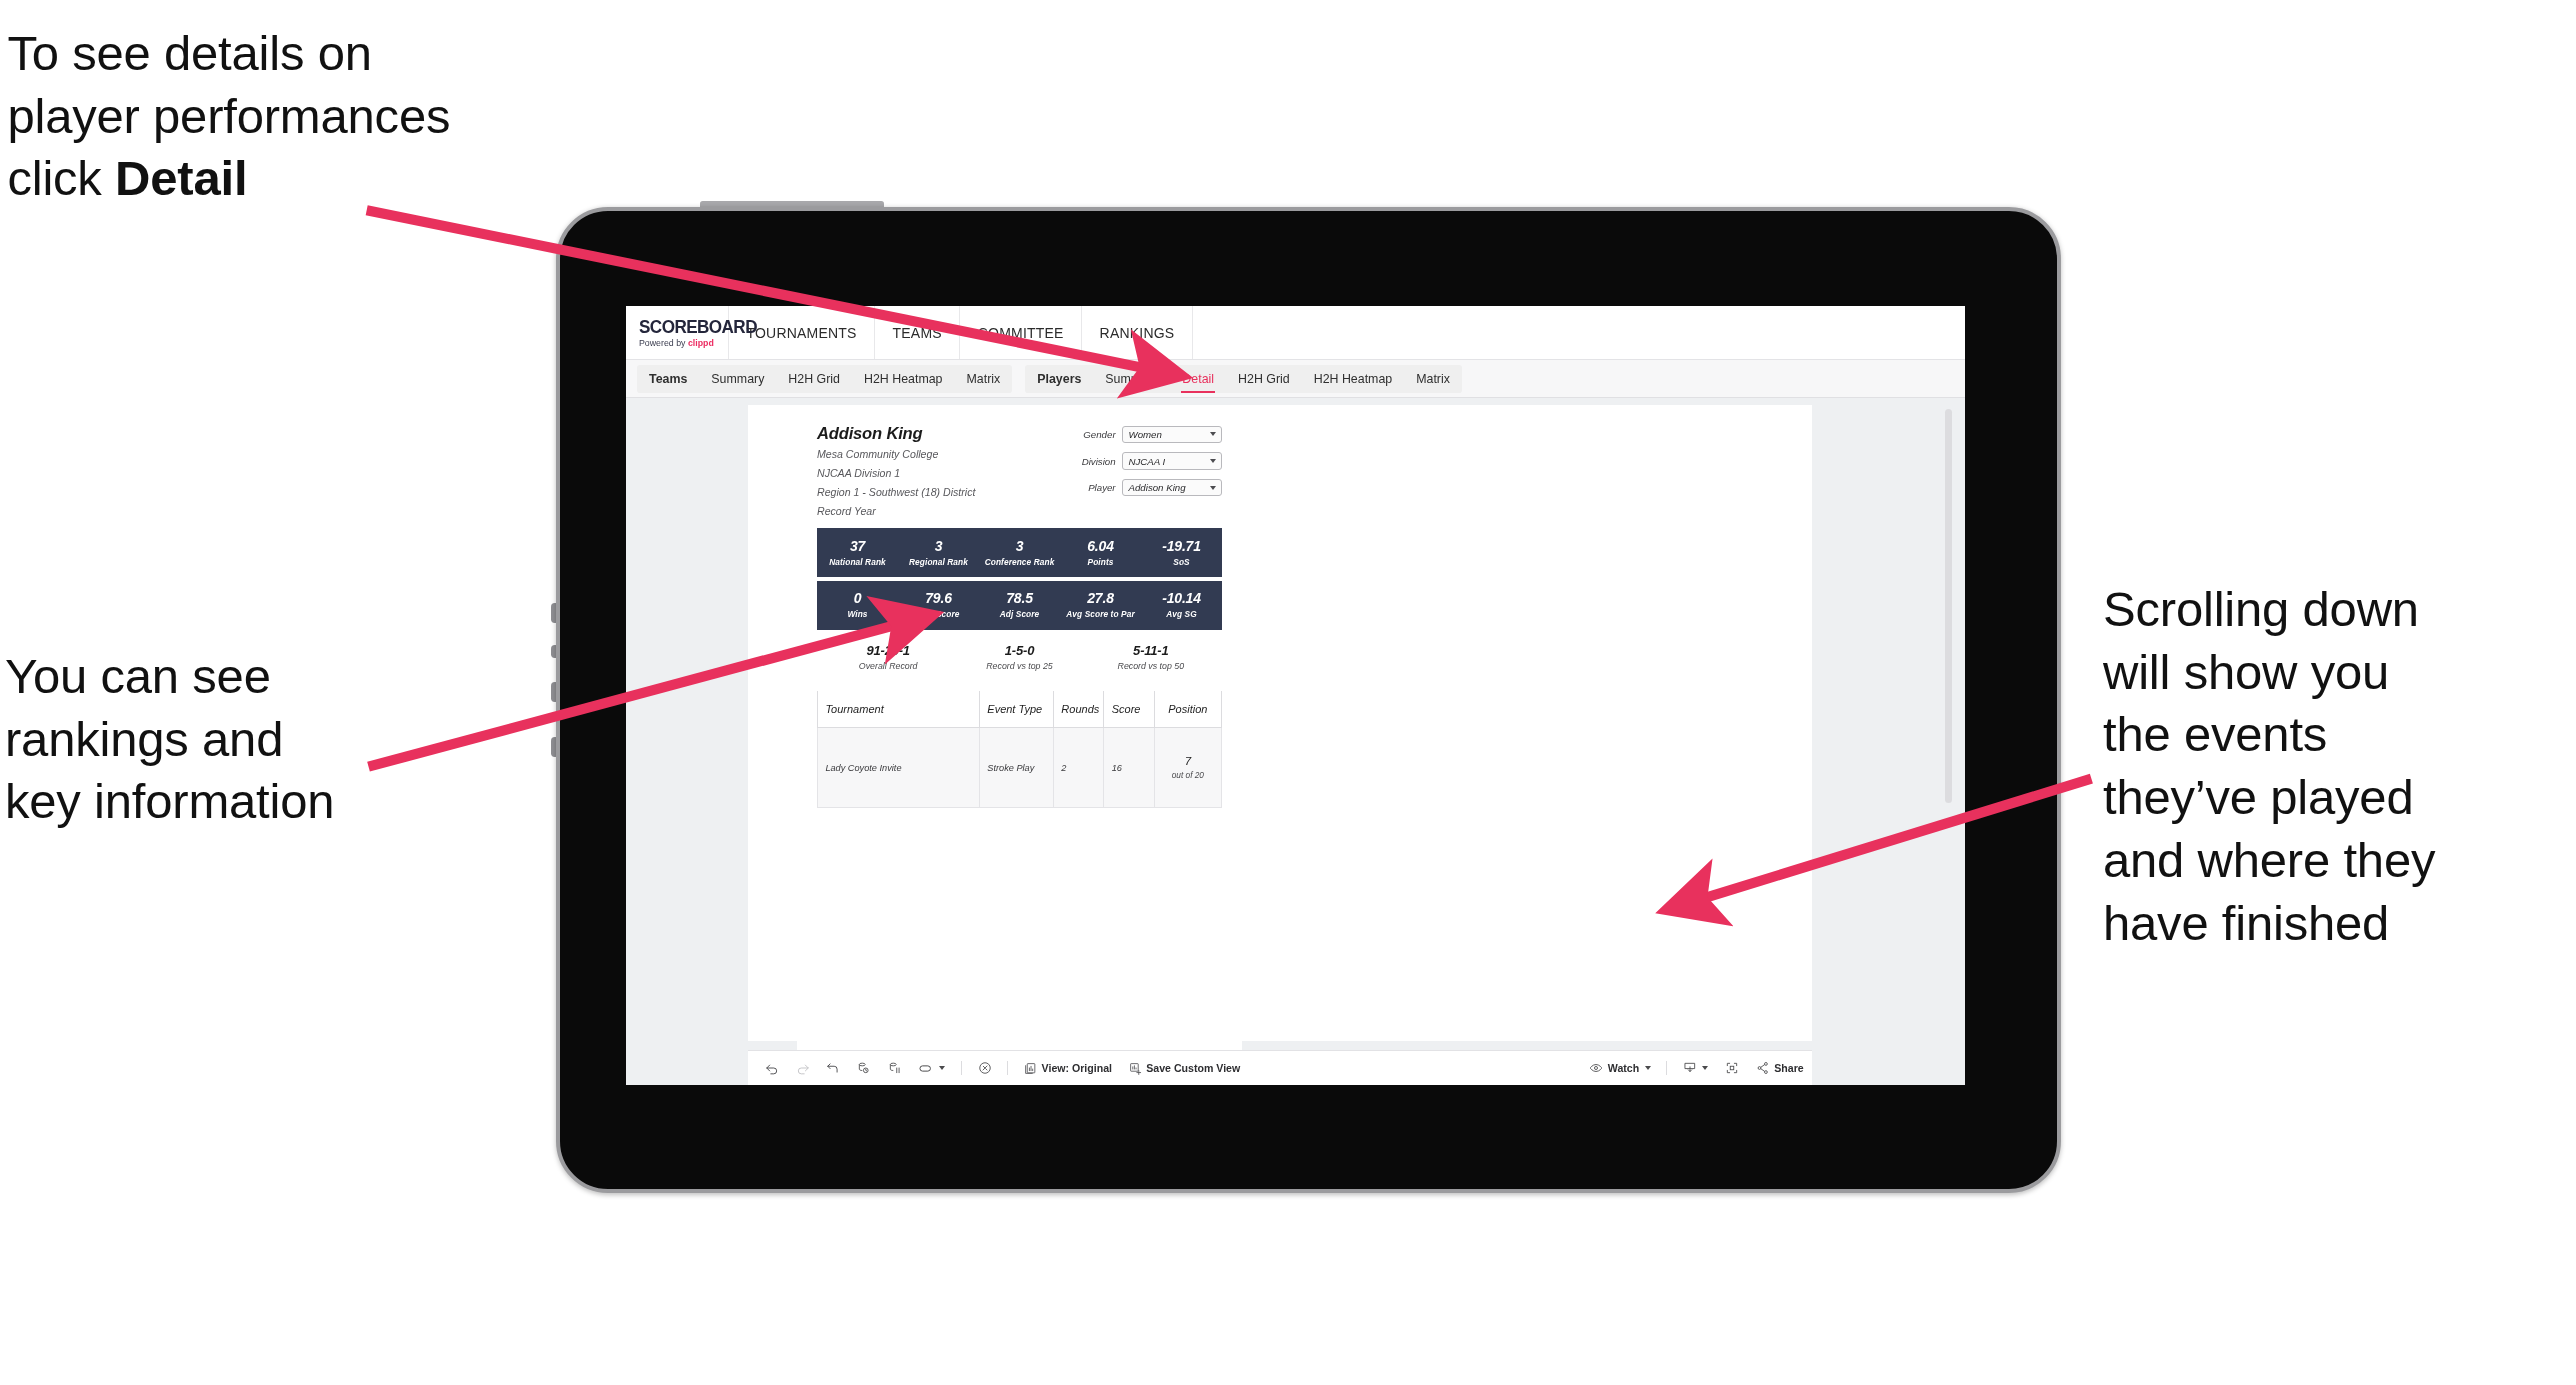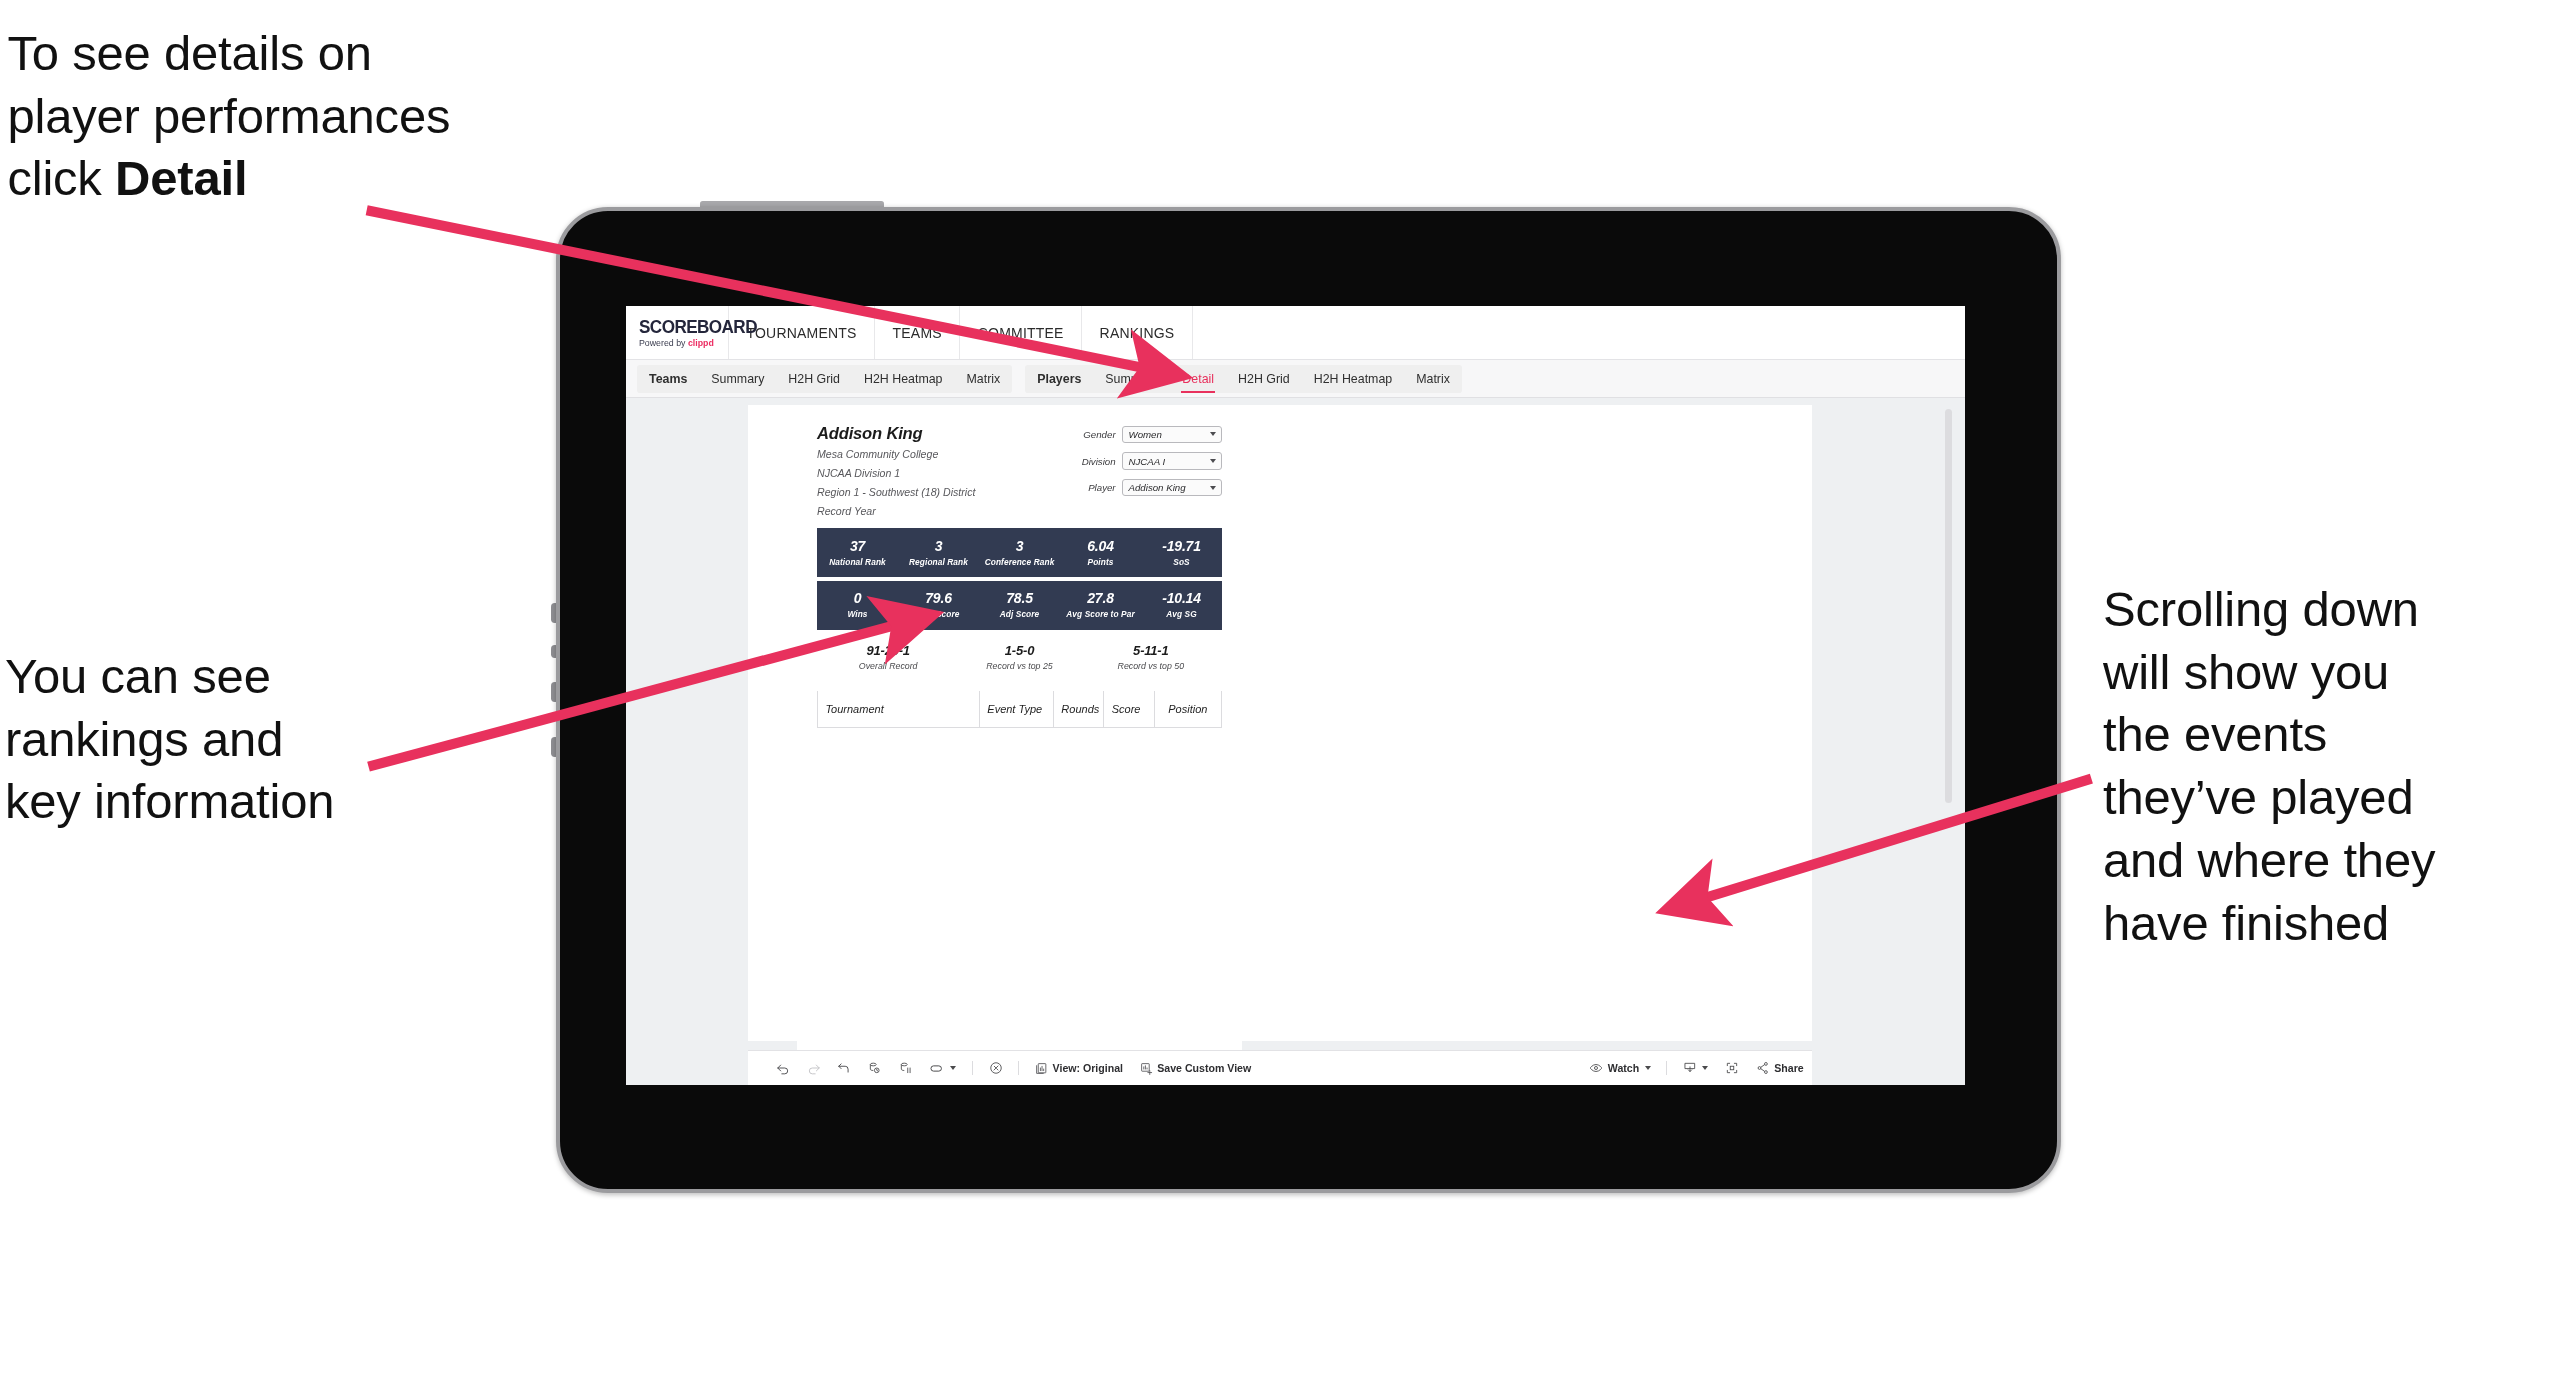--- a/index.html
+++ b/index.html
@@ -156,21 +156,21 @@
   }
   table.events tr.alt td{background:#f7f7f8;}
   table.events td.pos{text-align:center;}
   .pos-num{font-size:11.5px;color:#1c1c1c;line-height:1.15;}
   .pos-of{font-size:8.3px;color:#4b4b4e;margin-top:1.8px;}
 
   
   #toolbar{
     position:absolute;left:122px;bottom:0;width:1064px;height:35px;
     background:#ffffff;border-top:0.9px solid #e2e2e5;
-    display:flex;align-items:center;padding-left:20px;box-sizing:border-box;
+    display:flex;align-items:center;padding-left:9px;box-sizing:border-box;
     font-size:10.6px;color:#3a3a3d;
   }
   .tb{display:flex;align-items:center;padding:0 8.3px;height:100%;color:#4a4a4d;}
   .tb.dim{color:#c3c3c6;}
   .tb-label{margin-left:4.6px;font-size:10.6px;color:#2e2e31;font-weight:700;}
   .tb-sep{width:0.9px;height:14.7px;background:#dcdcdf;margin:0 7.4px;}
   .tb-caret{width:0;height:0;border-left:3.2px solid transparent;border-right:3.2px solid transparent;border-top:4.1px solid #4a4a4d;margin-left:5.5px;}
   .spacer{flex:1;}
   svg{display:block;}
 </style>
@@ -337,20 +337,30 @@
           <thead>
             <tr>
               <th style="width:44%">Tournament</th>
               <th style="width:18%">Event Type</th>
               <th style="width:11%">Rounds</th>
               <th style="width:11%">Score</th>
               <th style="width:16%" class="c">Position</th>
             </tr>
           </thead>
           <tbody>
+            <tr class="alt">
+              <td>Lady Coyote Invite</td>
+              <td>Stroke Play</td>
+              <td>2</td>
+              <td>16</td>
+              <td class="pos">
+                <div class="pos-num">7</div>
+                <div class="pos-of">out of 20</div>
+              </td>
+            </tr>
           </tbody>
         </table>
 
       </div>
     </div>
 
     <div id="vscroll-track"></div>
     <div id="vscroll-thumb"></div>
 
     <div id="toolbar">

